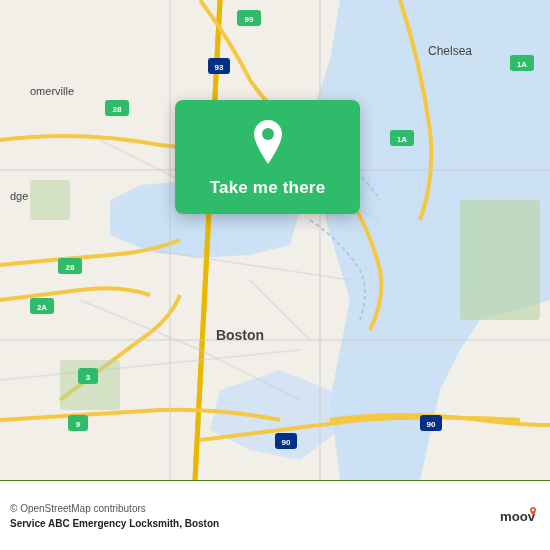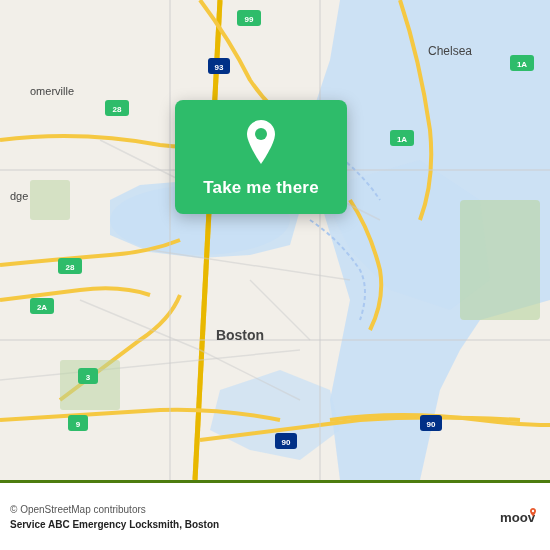--- a/index.html
+++ b/index.html
@@ -25,21 +25,21 @@
       height: 100%;
       position: absolute;
       top: 0; left: 0;
     }
 
     
     #location-card {
       position: absolute;
       top: 100px;
       left: 175px;
-      width: 172px;
+      width: 185px;
       background-color: #2ebc6a;
       border-radius: 8px;
       display: flex;
       flex-direction: column;
       align-items: center;
       padding: 18px 16px 14px 16px;
       box-shadow: 0 4px 16px rgba(0,0,0,0.25);
     }
 
     #pin-icon {
@@ -61,21 +61,21 @@
 
     
     #bottom-bar {
       width: 550px;
       height: 70px;
       background: white;
       display: flex;
       align-items: center;
       justify-content: space-between;
       padding: 0 14px 0 10px;
-      border-top: 3px solid #4d7c0f;
+      border-top: 1px solid #4d7c0f;
     }
 
     #bottom-left {
       display: flex;
       flex-direction: column;
       justify-content: center;
     }
 
     #osm-credit {
       font-size: 10px;

